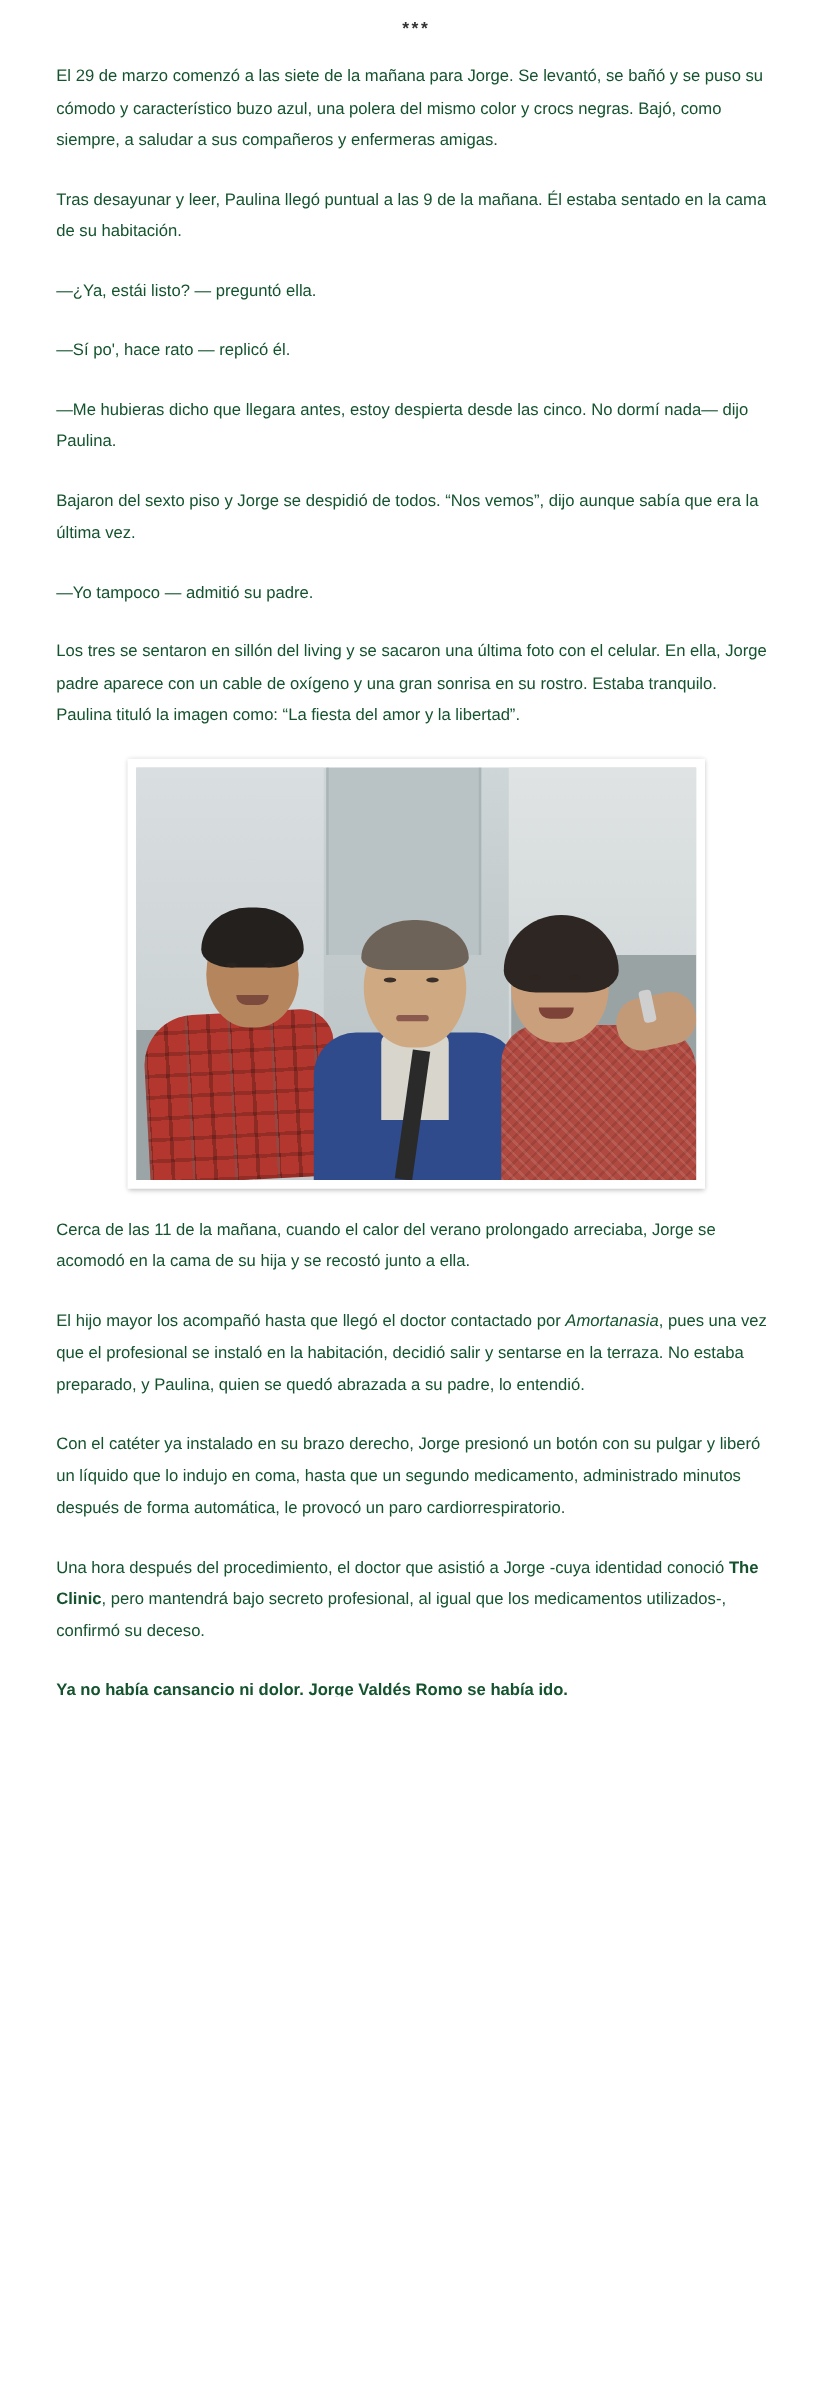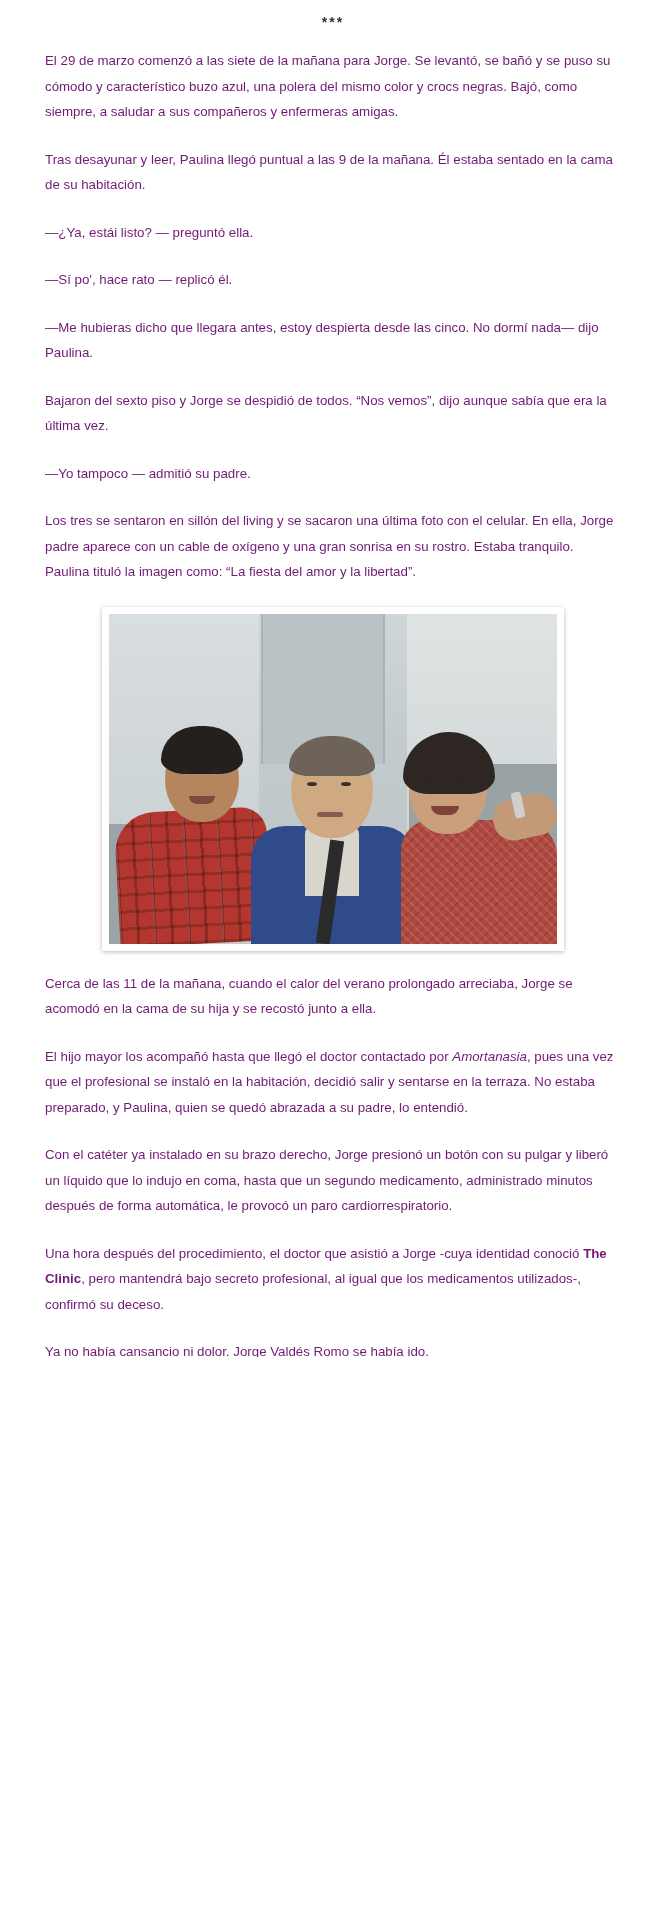--- a/index.html
+++ b/index.html
@@ -22,21 +22,21 @@
     font-size: 14px;
     letter-spacing: 2px;
     color: #333333;
     font-weight: 700;
     padding-top: 14px;
     padding-bottom: 18px;
   }
   p.para {
     font-size: 13.3px;
     line-height: 1.92;
-    color: #701a75;
+    color: #14532d;
     margin: 0 0 22px 0;
     text-align: left;
   }
   .figure {
     margin: 10px 0 20px 0;
     display: flex;
     justify-content: center;
   }
   .photo-frame {
     background: #ffffff;
@@ -254,20 +254,21 @@
     width: 10px; height: 26px;
     background: #cfcfcf;
     border-radius: 3px;
     transform: rotate(-12deg);
   }
   em { }
   strong { font-weight: 700; }
   .clipped {
     overflow: hidden;
     height: 18px;
+    font-weight: bold;
   }
 </style>
 </head>
 <body>
 
 <div class="page">
 
   <div class="divider">***</div>
 
   <p class="para">El 29 de marzo comenzó a las siete de la mañana para Jorge. Se levantó, se bañó y se puso su cómodo y característico buzo azul, una polera del mismo color y crocs negras. Bajó, como siempre, a saludar a sus compañeros y enfermeras amigas.</p>

